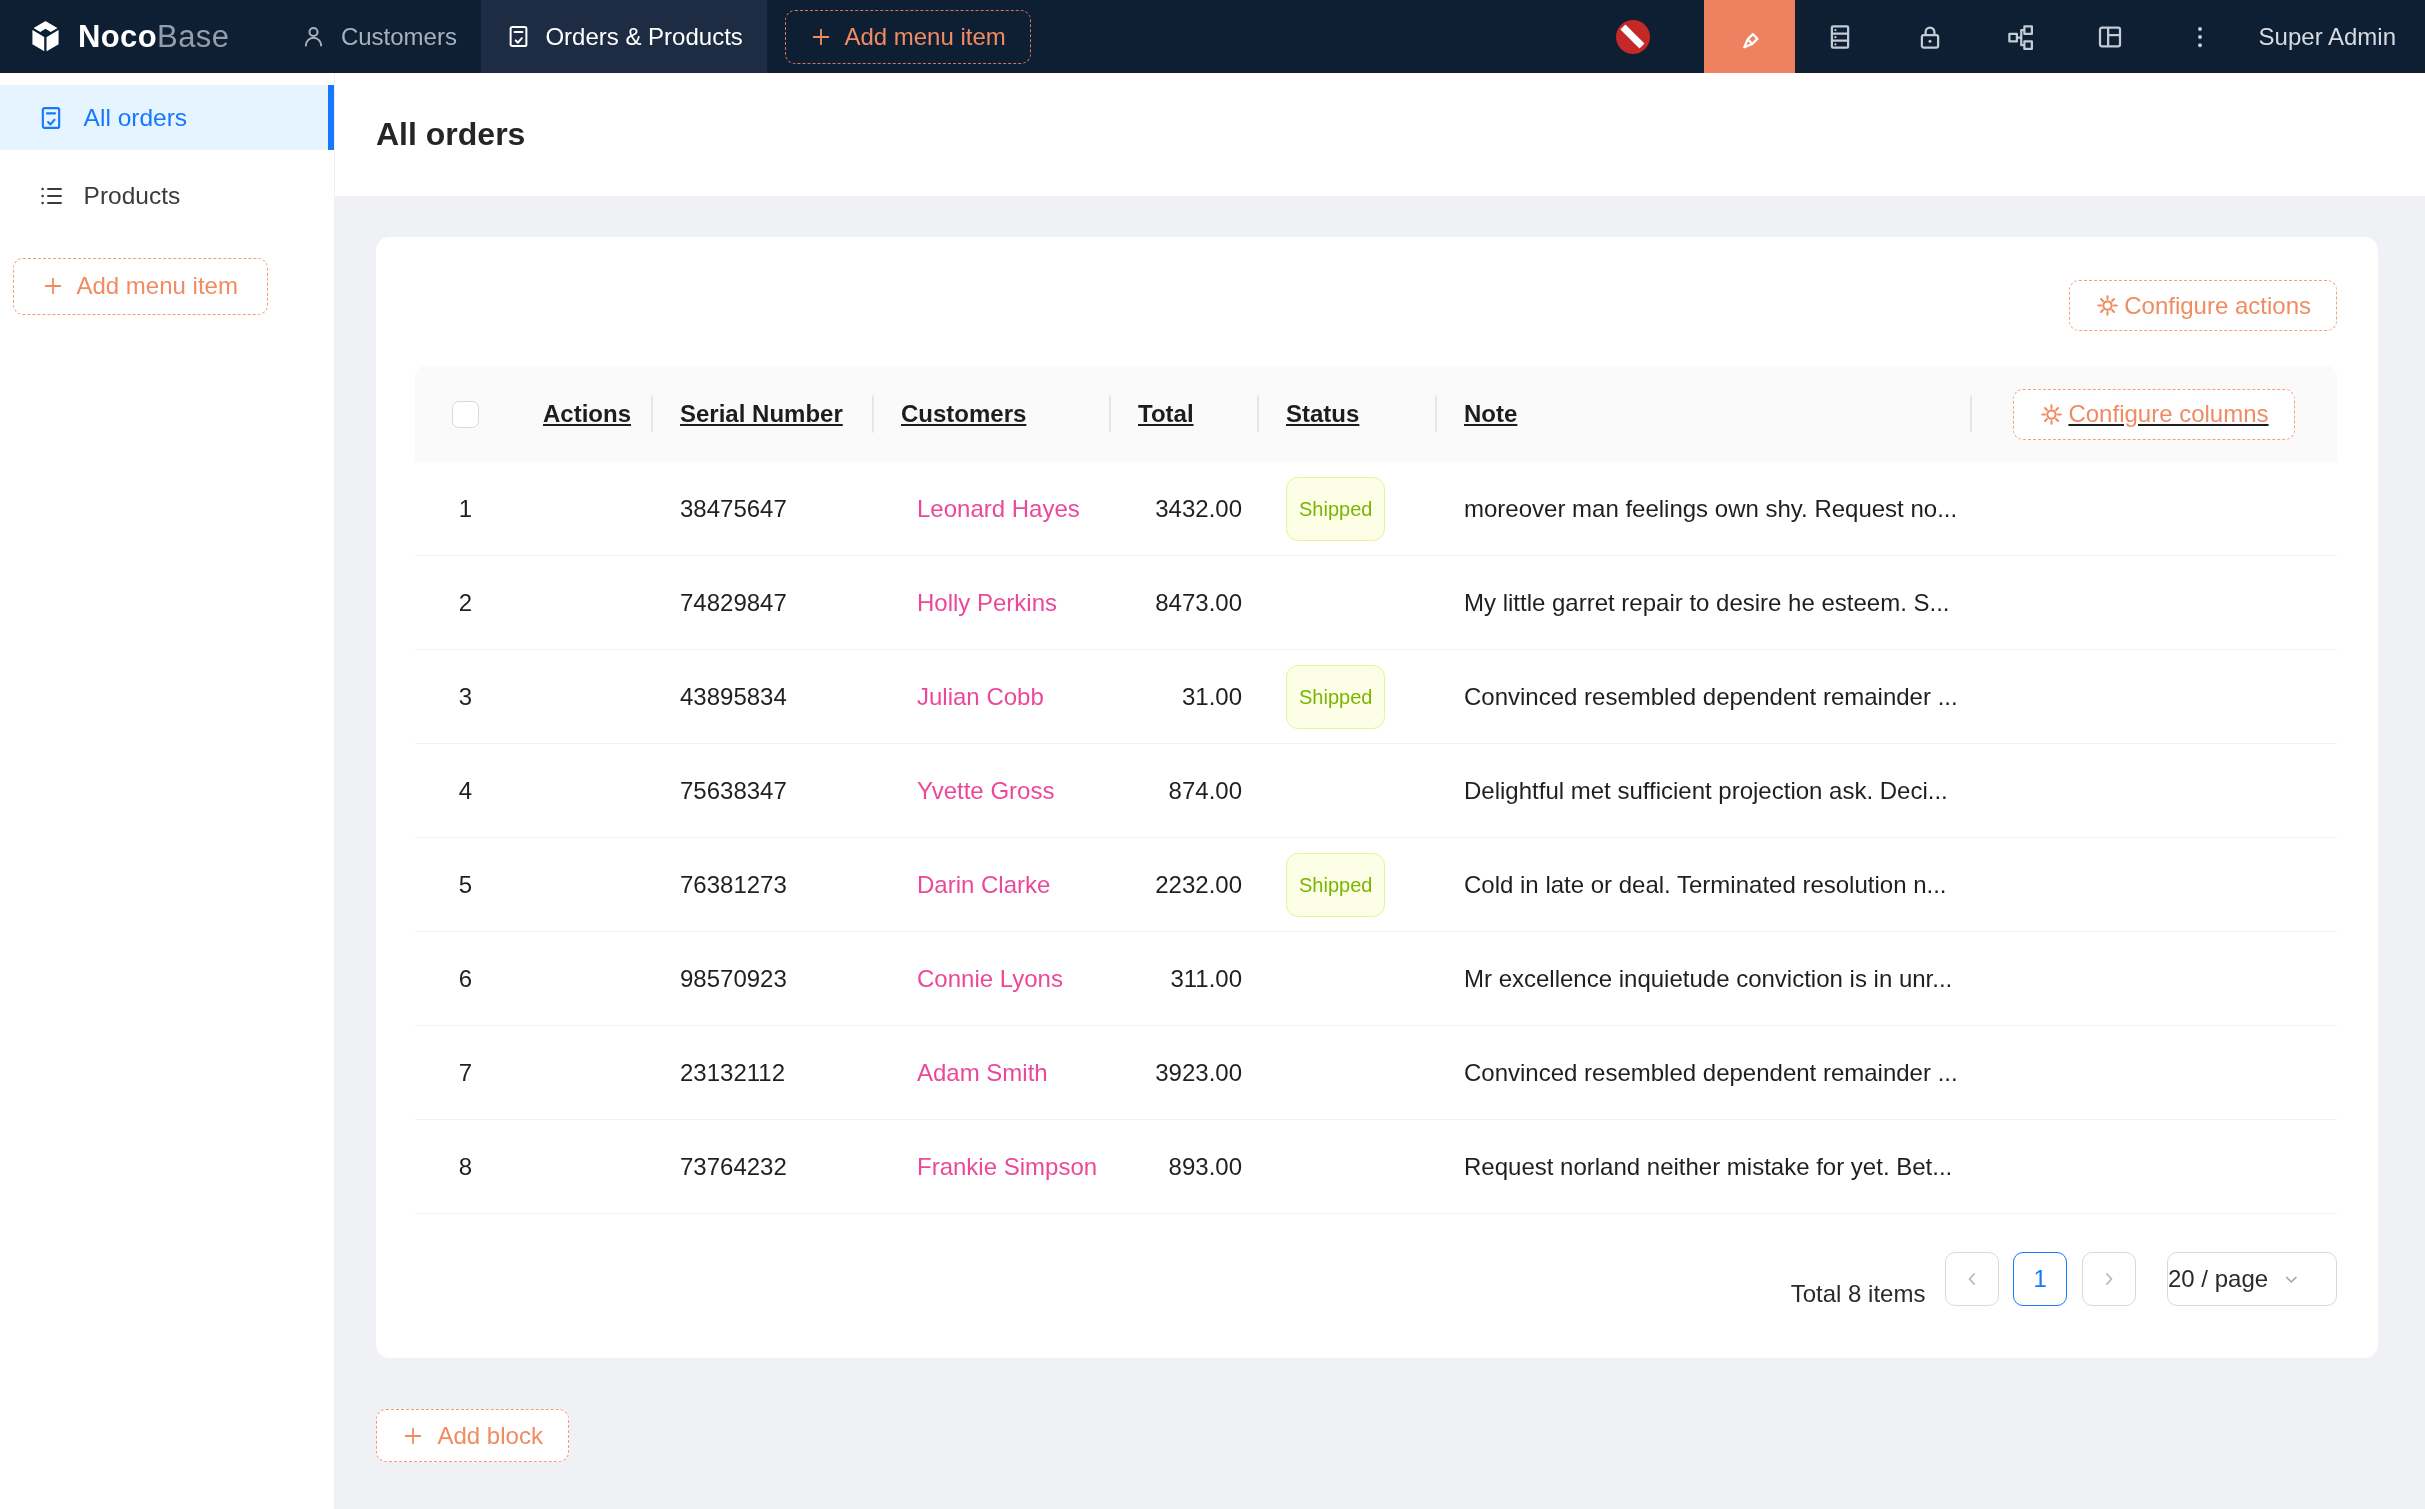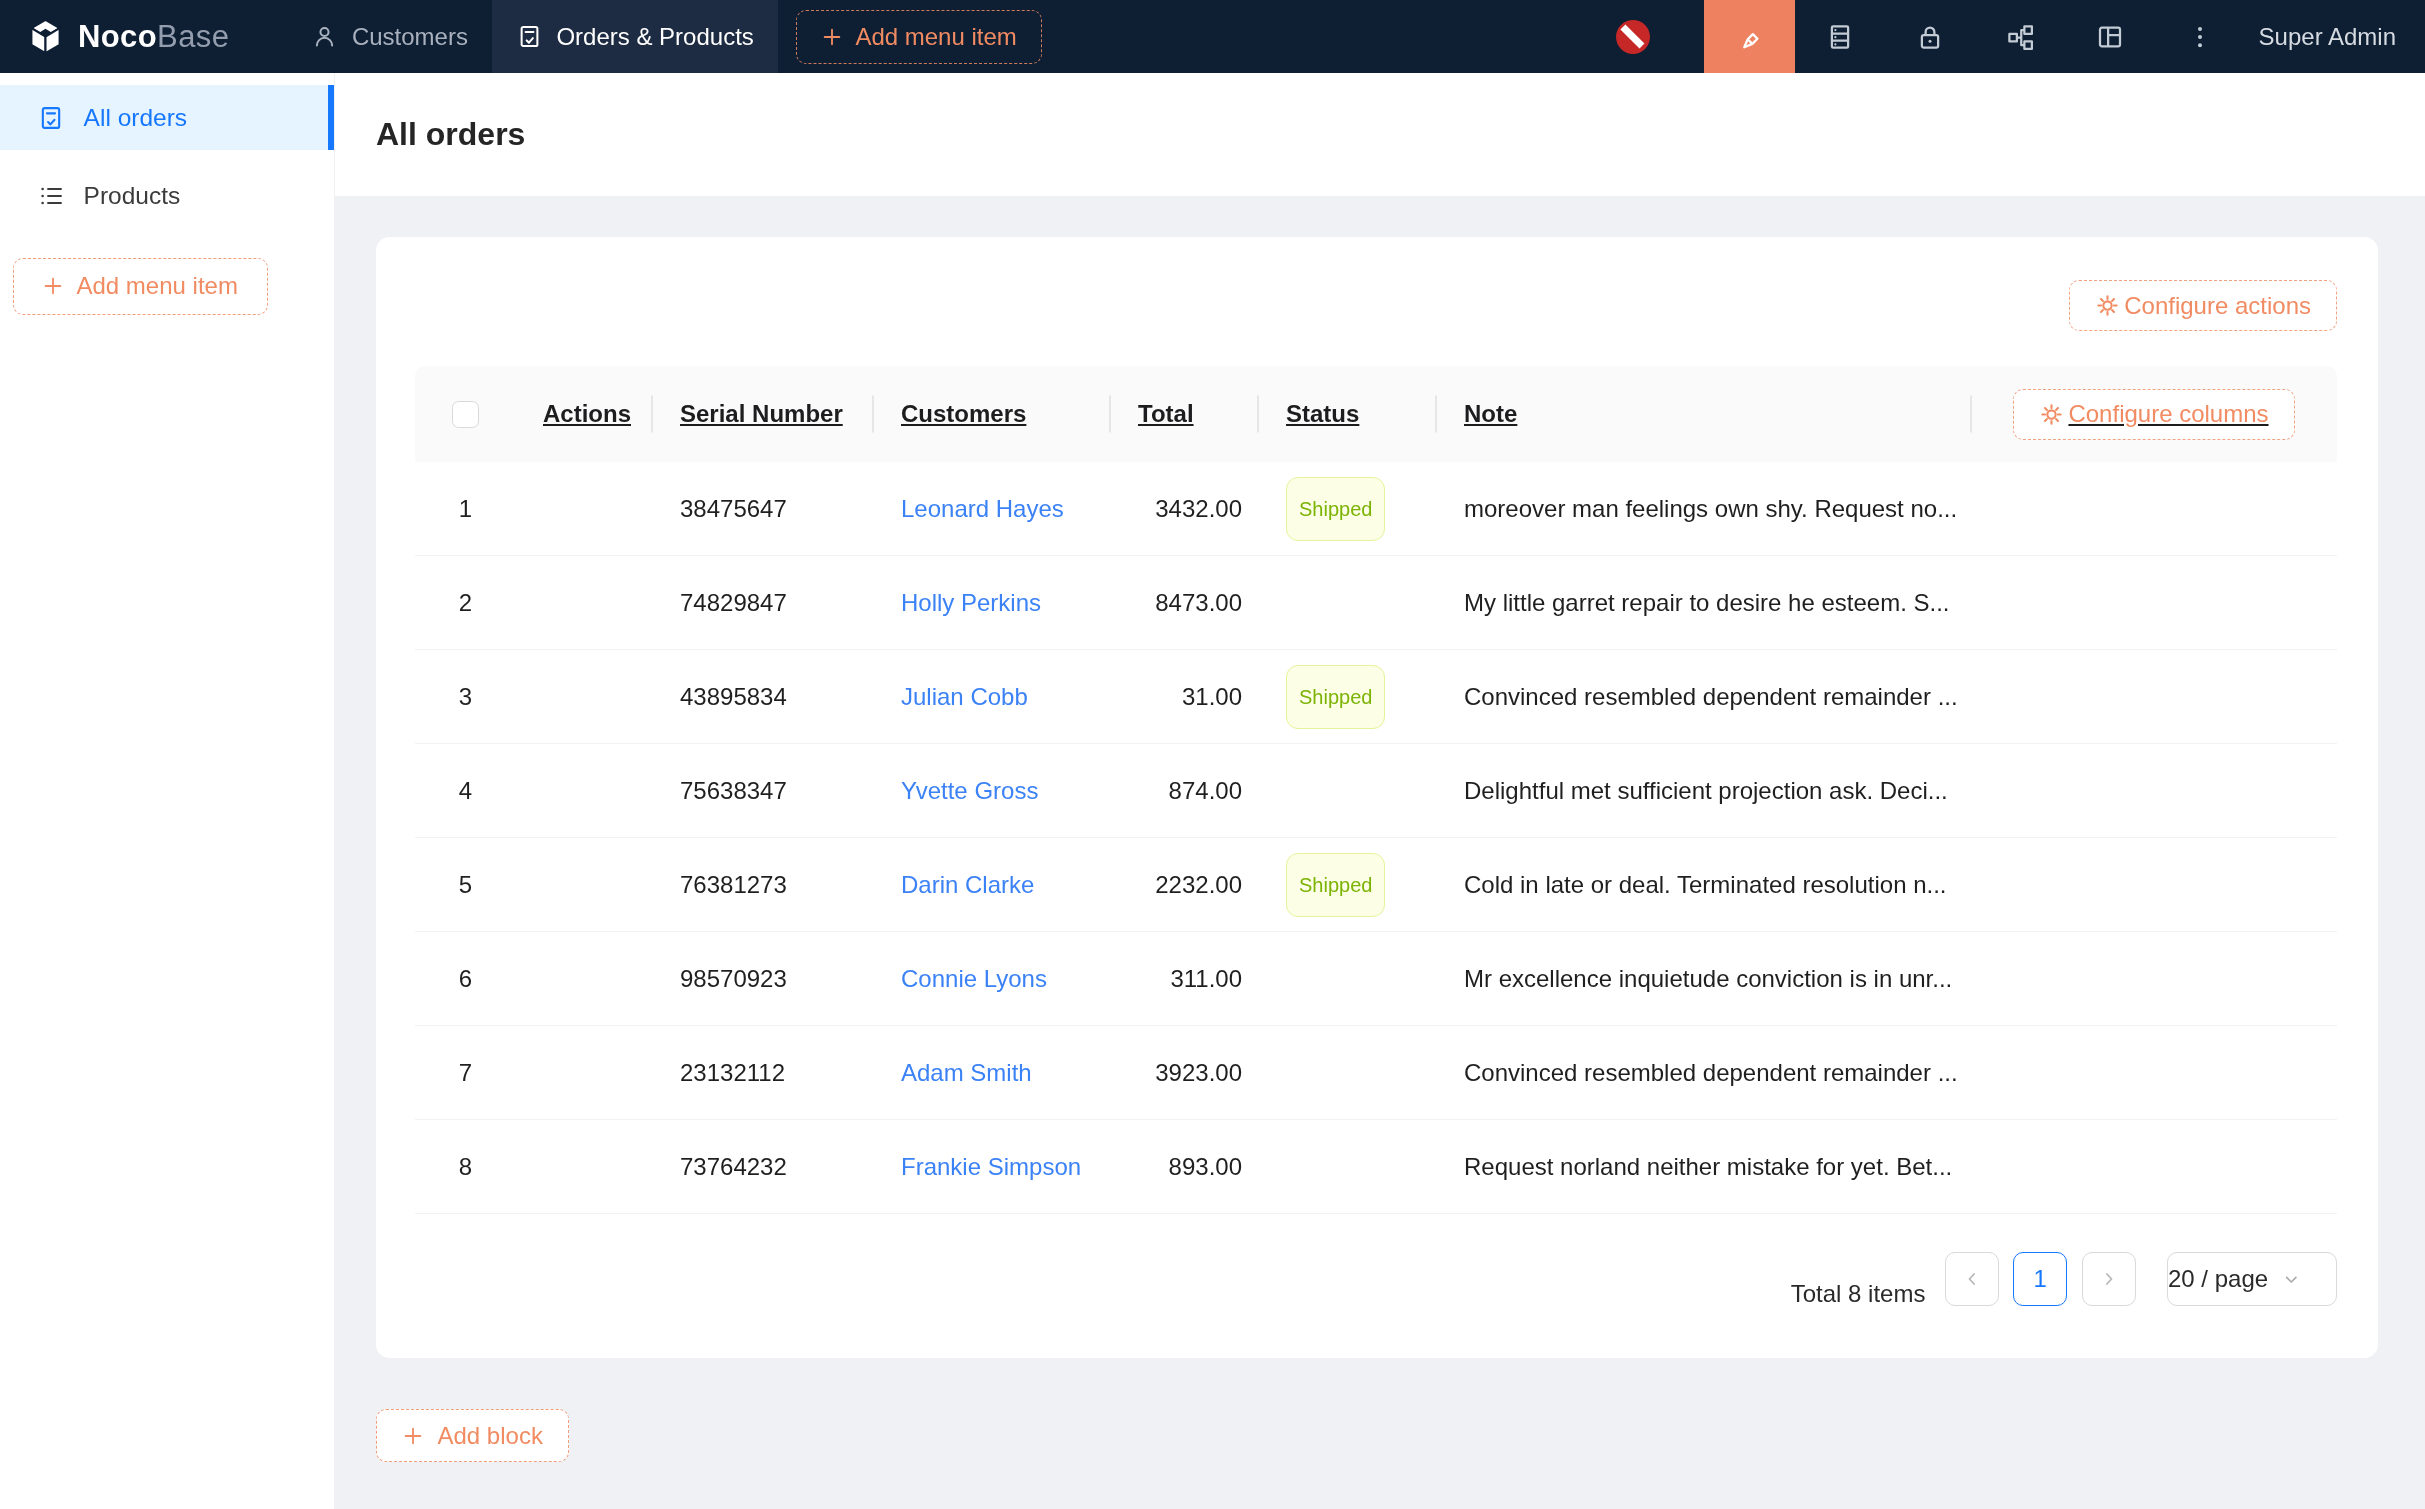--- a/index.html
+++ b/index.html
@@ -7,21 +7,21 @@
   body {
     font-family:"Liberation Sans","DejaVu Sans",sans-serif;
     background:#f0f1f4;
     color:rgba(0,0,0,0.88);
   }
   svg { display:block; }
 
   
   .navbar {
     position:absolute; left:0; top:0; width:2426px; height:73px;
-    background:#0e1e33; display:flex; align-items:center;gap:11px;
+    background:#0e1e33; display:flex; align-items:center;
   }
   .nav-left { display:flex; align-items:center; padding-left:25px; }
   .logo-cube { width:41px; height:41px; margin-right:12px; }
   .logo-text { font-size:31px; letter-spacing:0.4px; white-space:nowrap; }
   .logo-noco { color:#ffffff; font-weight:700; }
   .logo-base { color:#939dae; font-weight:300; }
 
   .nav-menu { display:flex; align-items:stretch; height:73px; margin-left:47px; }
   .nav-item {
     display:flex; align-items:center; gap:13.5px; padding:0 24px;
@@ -118,21 +118,21 @@
 
   .checkbox {
     width:27px; height:27px; border:1.7px solid #d9d9d9; border-radius:6.8px; background:#ffffff;
     cursor:pointer;
   }
 
   .t-row { height:94px; border-bottom:1.7px solid #f2f2f2; font-size:24px; align-items:center; }
   .cell { display:flex; align-items:center; height:100%; padding-left:27px; overflow:hidden; white-space:nowrap; }
   .cell.center { justify-content:center; padding-left:0; }
   .cell.right { justify-content:flex-end; padding-left:0; padding-right:17px; }
-  .cell.link a { color:#3b82f6; text-decoration:none; cursor:pointer; }
+  .cell.link a { color:#ec4899; text-decoration:none; cursor:pointer;margin-left:16px; }
   .tag {
     font-size:20px; line-height:1; padding:21px 12px; border-radius:12px;
     background:#fcffe6; border:1.7px solid #e6f399; color:#7cb305;
   }
 
   
   .pagination {
     margin-top:36px; display:flex; justify-content:flex-end; align-items:center; gap:14.4px;
   }
   .pg-total { font-size:24px; color:#2a2a2a; margin-right:5px;margin-top:30px; }

